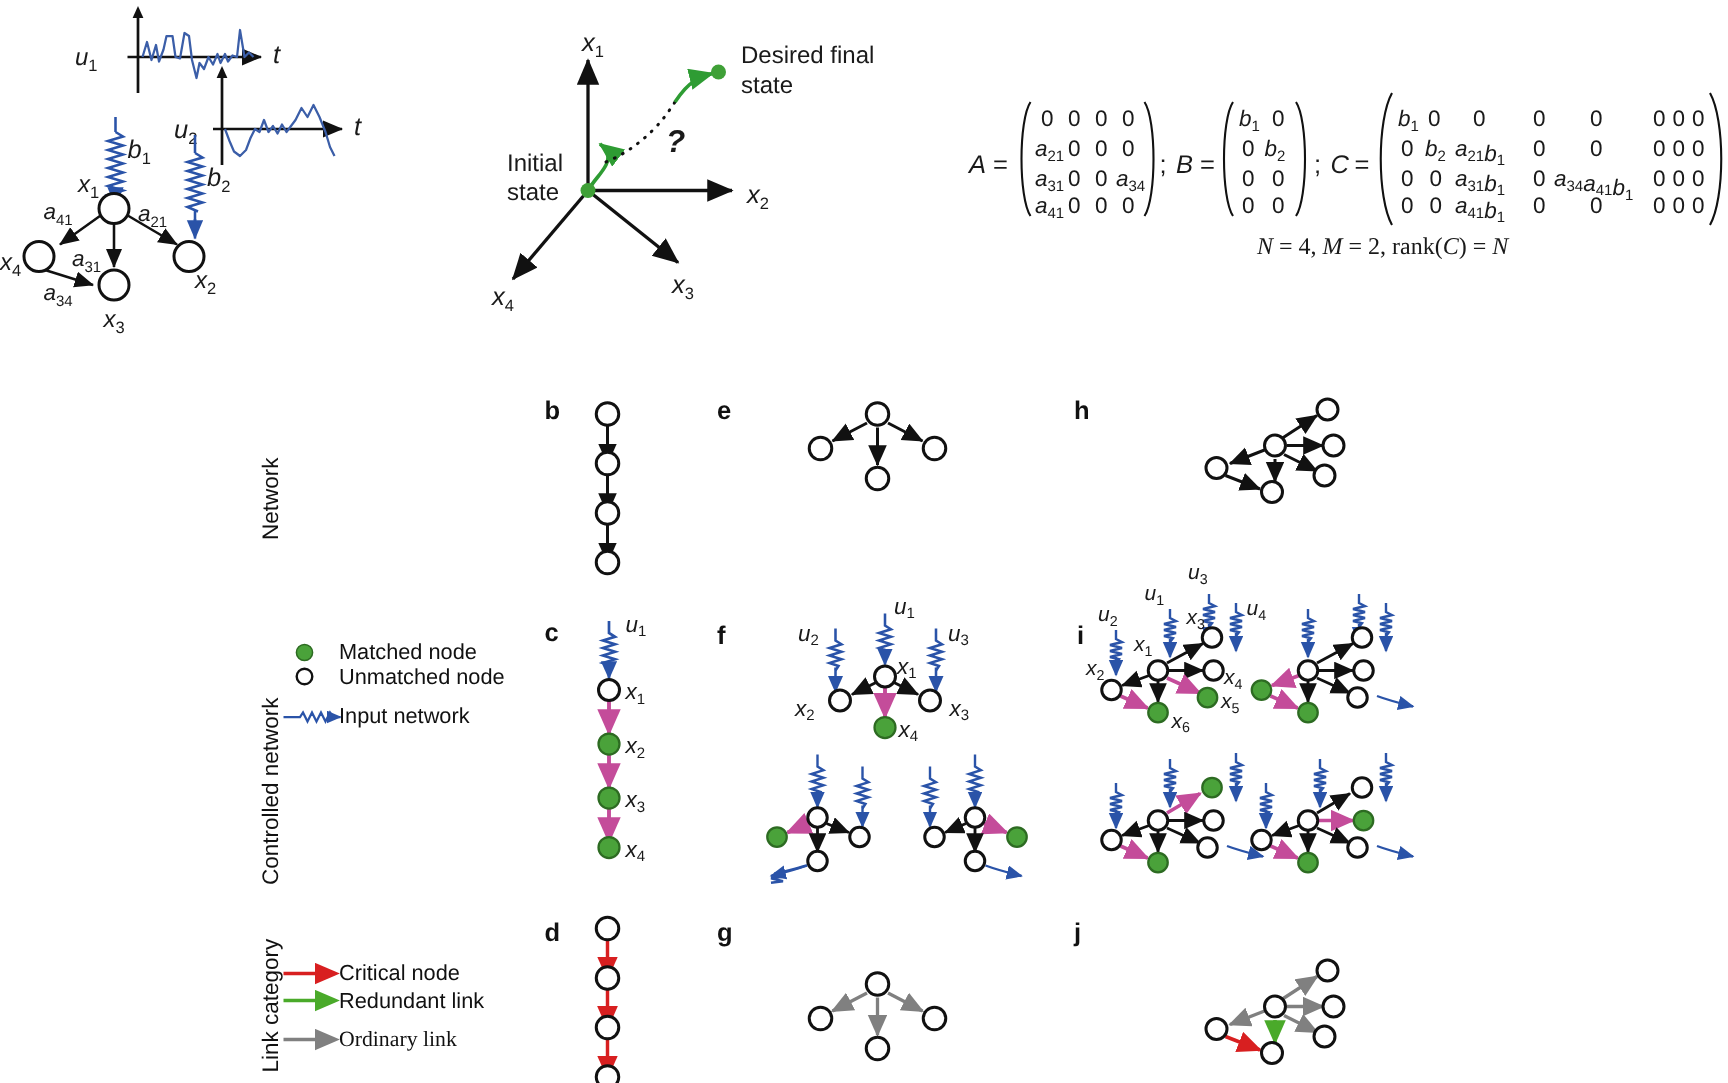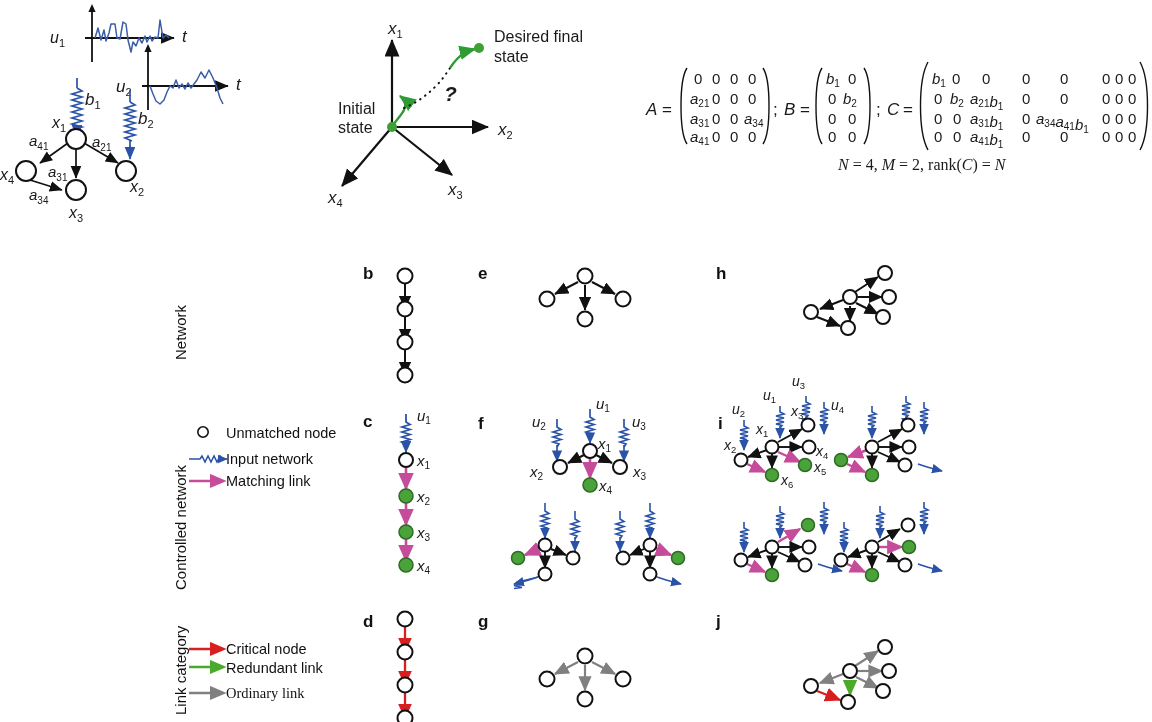--- a/index.html
+++ b/index.html
@@ -264,53 +264,48 @@
   <span class="rowlabel">Network</span>
 </div>
 <div class="abs" style="left:172px; top:590px; transform: rotate(-90deg); transform-origin: 0 0;">
   <span class="rowlabel">Controlled network</span>
 </div>
 <div class="abs" style="left:172px; top:715px; transform: rotate(-90deg); transform-origin: 0 0;">
   <span class="rowlabel">Link category</span>
 </div>
 
 <div class="abs" style="left:196px; top:425px; width:200px;">
+  <div style="display:flex; align-items:center; height:19px;">
+    <span style="width:30px; display:inline-block; text-align:center;">
+      <svg width="14" height="14" viewBox="0 0 14 14">
+          <circle cx="7" cy="7" r="5.4" fill="#4aa23a" stroke="#2d6b22" stroke-width="1"></circle>
+        </svg>
+    </span>
+    <span class="legend-text">Matched node</span>
+  </div>
   <div style="display:flex; height:19px;">
     <span style="width:30px; display:inline-block; text-align:center;">
       <svg width="14" height="14" viewBox="0 0 14 14">
           <circle cx="7" cy="7" r="5.2" fill="#fff" stroke="#111" stroke-width="1.6"></circle>
         </svg>
     </span>
     <span class="legend-text">Unmatched node</span>
   </div>
   <div style="display:flex; align-items:center; height:22px; margin-top:4px;">
     <span style="width:30px; display:inline-block;">
       <svg width="46" height="14" viewBox="0 0 46 14" style="margin-left:-9px;">
         <defs>
             <marker id="lg-blu" markerWidth="8" markerHeight="8" refX="6" refY="2.8" orient="auto">
           <path d="M0,0 L6.5,2.8 L0,5.6 z" fill="#2a53a8"></path>
             </marker>
           </defs>
         <path d="M2,7 L13,7 l2,-3 l3,6 l3,-6 l3,6 l3,-6 l3,6 l3,-6 l2,3 L40,7" fill="none" stroke="#2a53a8" stroke-width="1.5" marker-end="url(#lg-blu)"></path>
       </svg>
     </span>
     <span class="legend-text">Input network</span>
-  </div>
-  <div style="display:flex; align-items:center; height:22px;">
-    <span style="width:30px; display:inline-block;">
-      <svg width="46" height="14" viewBox="0 0 46 14" style="margin-left:-9px;">
-        <defs>
-            <marker id="lg-mag" markerWidth="8" markerHeight="8" refX="5.5" refY="3" orient="auto">
-          <path d="M0,0 L7,3 L0,6 z" fill="#c44c9a"></path>
-            </marker>
-          </defs>
-        <line x1="2" y1="7" x2="36" y2="7" stroke="#c44c9a" stroke-width="2.4" marker-end="url(#lg-mag)"></line>
-      </svg>
-    </span>
-    <span class="legend-text">Matching link</span>
   </div>
 </div>
 
 <div class="abs" style="left:196px; top:638px; width:200px;">
   <div style="display:flex; align-items:center; height:22px;">
     <span style="width:30px; display:inline-block;">
       <svg width="46" height="14" viewBox="0 0 46 14" style="margin-left:-9px;">
         <defs>
             <marker id="lg-red" markerWidth="8" markerHeight="8" refX="5.5" refY="3" orient="auto">
           <path d="M0,0 L7,3 L0,6 z" fill="#d81f20"></path>

